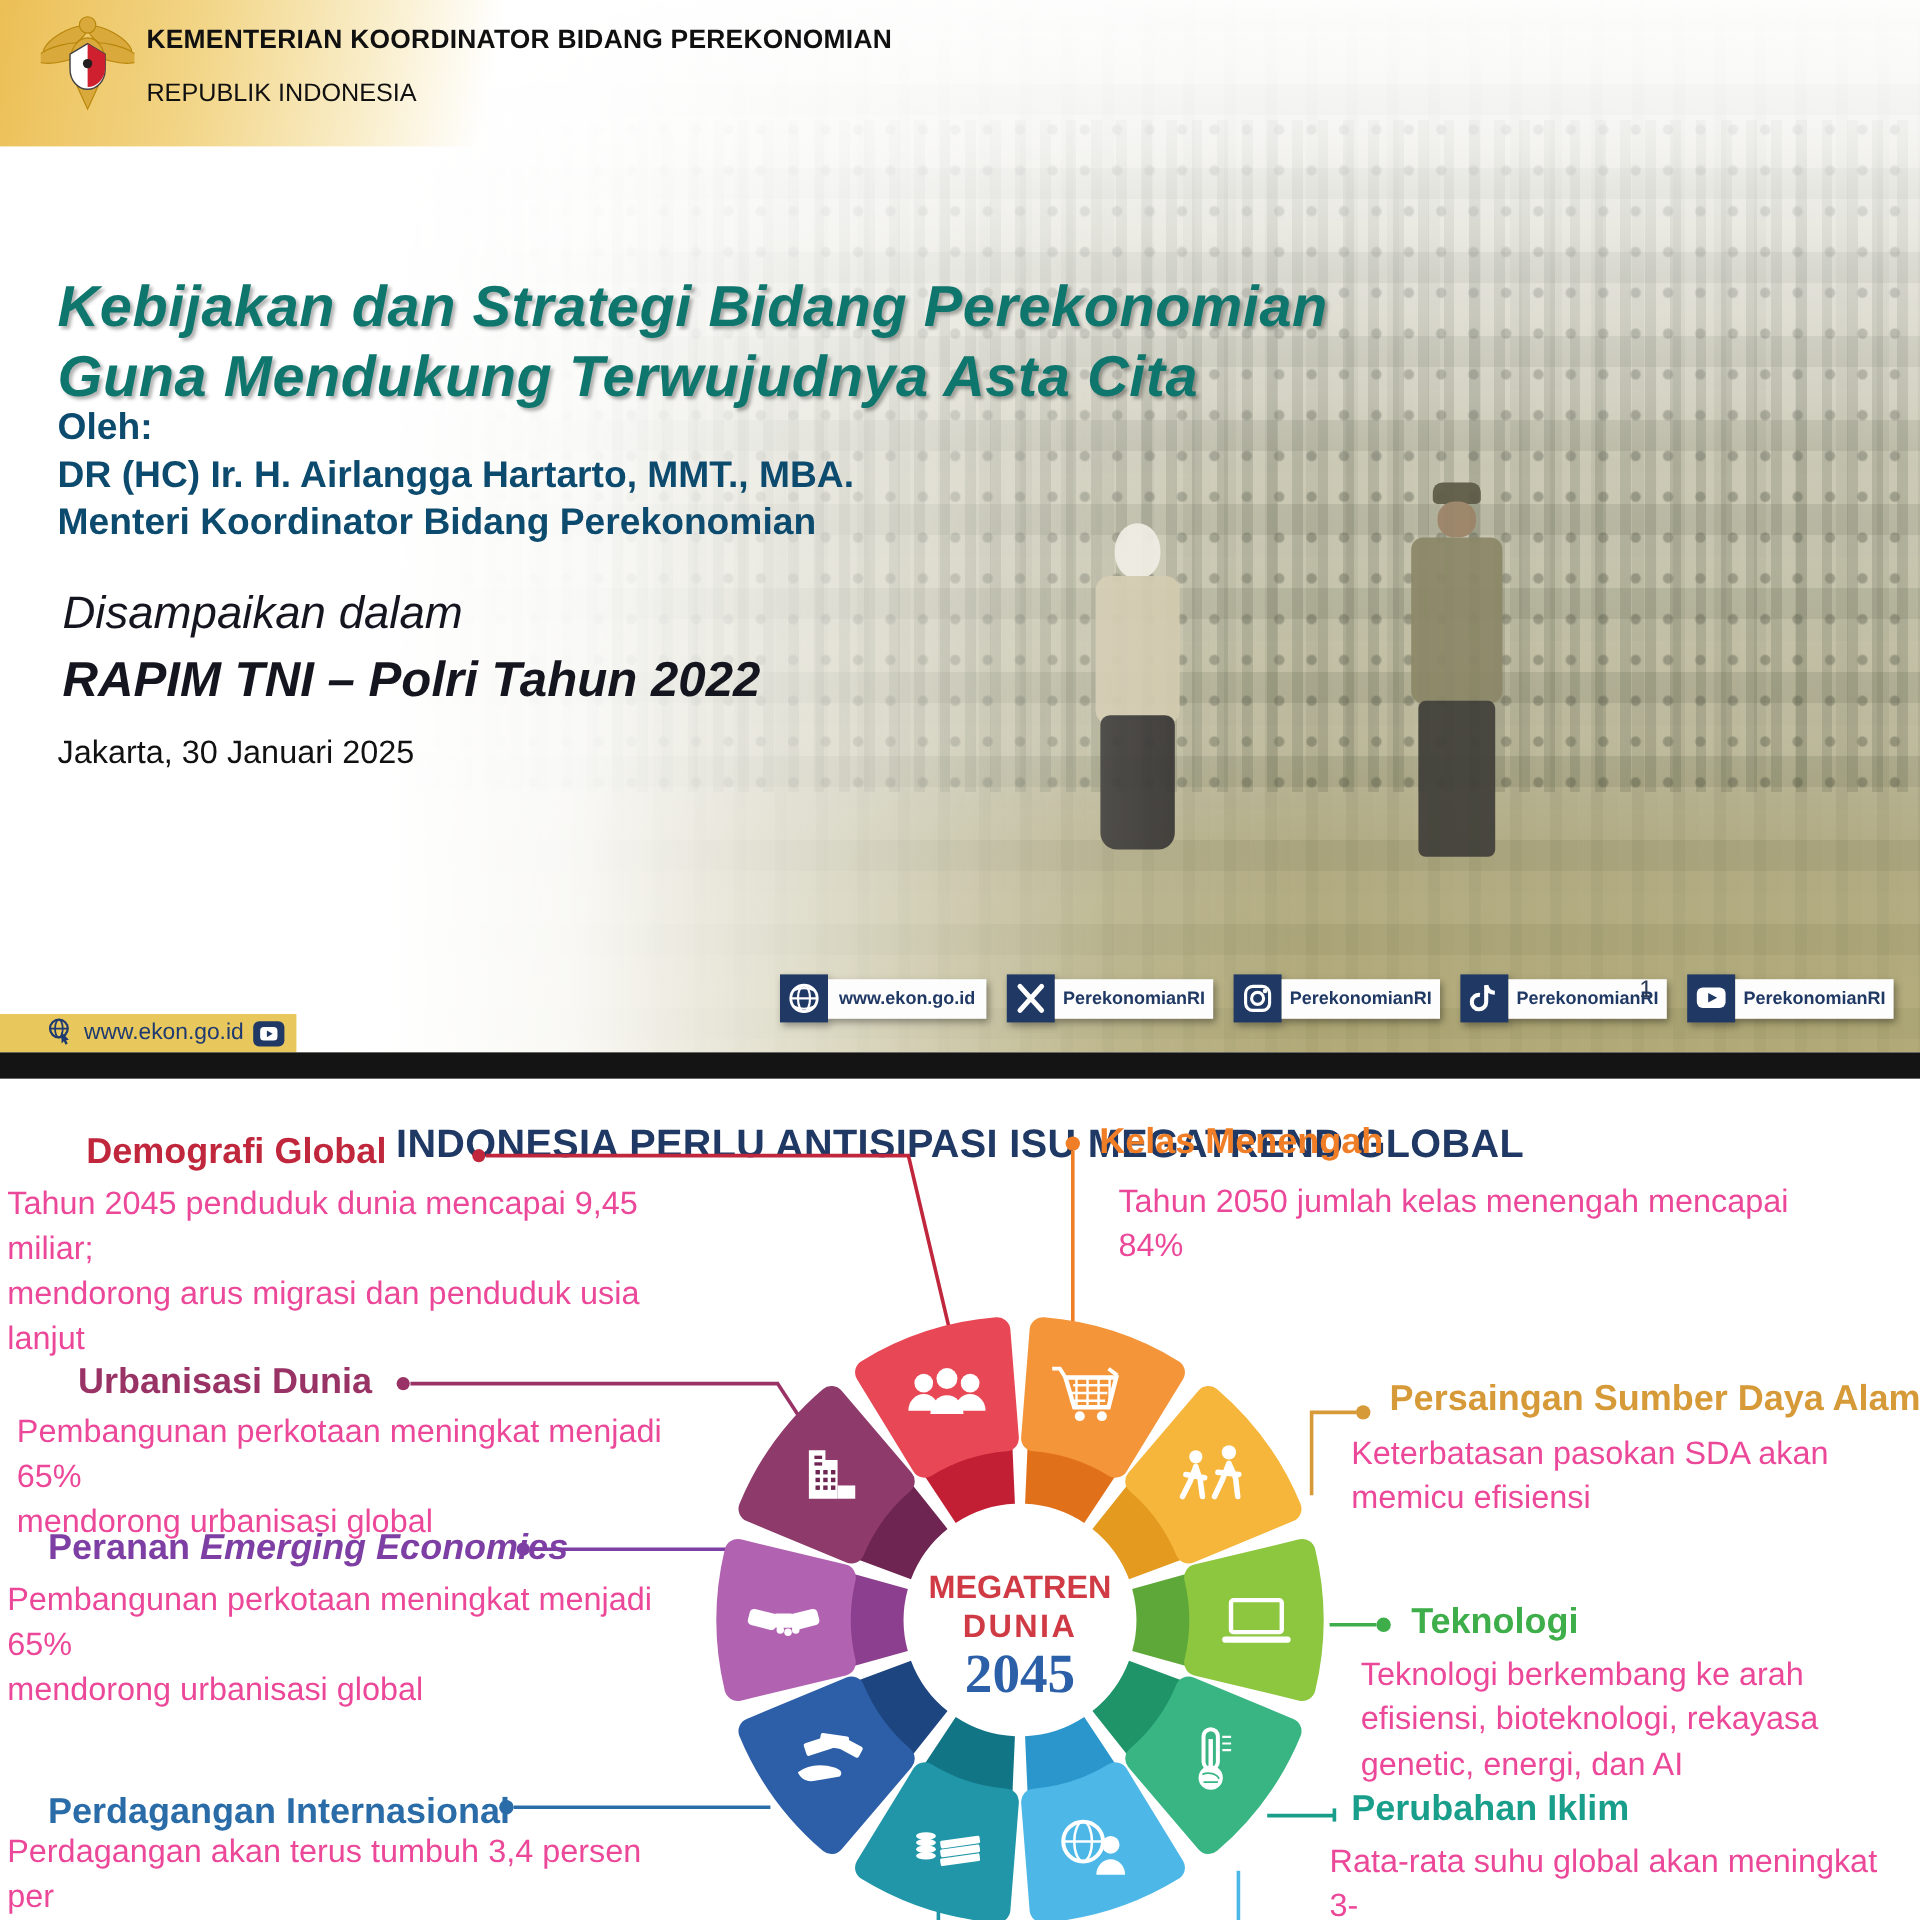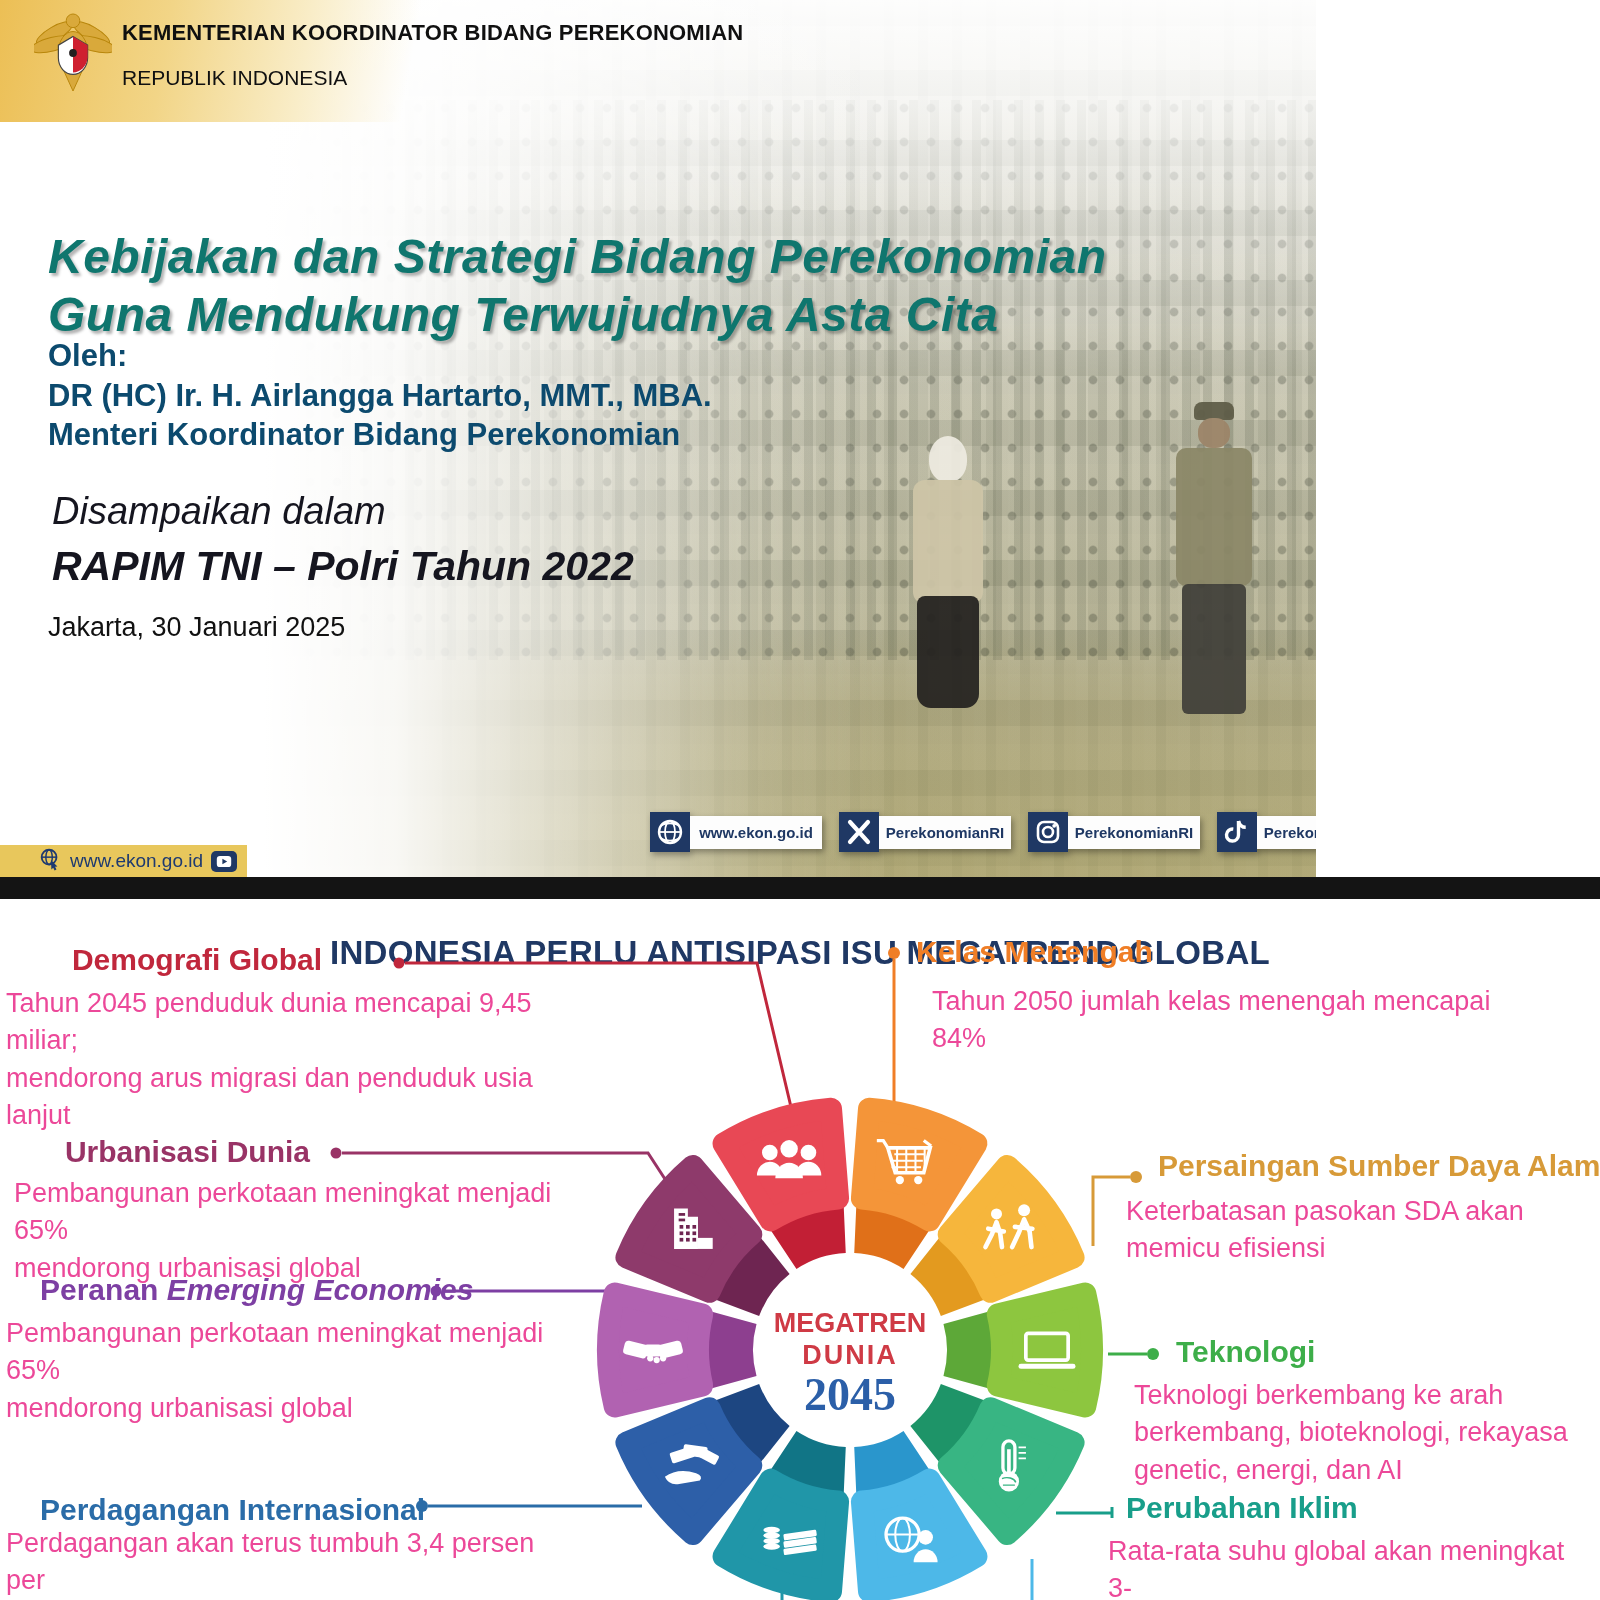--- a/index.html
+++ b/index.html
@@ -1,19 +1,19 @@
 <!DOCTYPE html>
 <html><head>
 <meta charset="utf-8">
 <style>
   html,body{margin:0;padding:0;background:#fff;}
   .canvas{position:relative;width:1600px;height:1600px;overflow:hidden;
           font-family:"Liberation Sans",sans-serif;background:#fff;}
   
-  .slide1{position:absolute;left:0;top:0;width:1316px;height:877px;overflow:hidden;background:#fff;}
+  .slide1{position:absolute;left:0;top:0;width:1600px;height:877px;overflow:hidden;background:#fff;}
   .photo{position:absolute;inset:0;
     background:
       linear-gradient(180deg, rgba(214,210,190,0) 0 72%, rgba(167,158,108,.35) 80%, rgba(172,162,104,.55) 100%),
       repeating-linear-gradient(180deg, rgba(84,90,66,.16) 0 26px, rgba(150,150,128,.09) 26px 44px, rgba(180,178,150,.13) 44px 70px),
       repeating-linear-gradient(90deg, rgba(70,78,58,.12) 0 10px, rgba(120,124,104,.07) 10px 22px, rgba(166,168,148,.11) 22px 34px),
       linear-gradient(180deg,#eeede8 0%,#e0ded2 28%,#cecbb4 55%,#bdb896 78%,#c0b98d 100%);}
   .crowd{position:absolute;left:300px;right:0;top:100px;height:560px;opacity:.5;
     background:
       repeating-radial-gradient(circle at 10px 8px, rgba(42,48,36,.55) 0 3.5px, rgba(0,0,0,0) 5px 100%),
       repeating-linear-gradient(90deg, rgba(52,60,42,.30) 0 9px, rgba(0,0,0,0) 9px 21px);
@@ -379,21 +379,21 @@
 
     <div class="item-h" style="left:1158px;top:250px;color:#d79a38;">Persaingan Sumber Daya Alam</div>
     <div class="item-b" style="left:1126px;top:294px;width:430px;">
       <div>Keterbatasan pasokan SDA akan</div>
         <div>memicu efisiensi</div>
     </div>
 
     <div class="item-h" style="left:1176px;top:436px;color:#3dae49;">Teknologi</div>
     <div class="item-b" style="left:1134px;top:478px;width:440px;">
       <div>Teknologi berkembang ke arah</div>
-        <div>berkembang, bioteknologi, rekayasa</div>
+        <div>efisiensi, bioteknologi, rekayasa</div>
         <div>genetic, energi, dan AI</div>
     </div>
 
     <div class="item-h" style="left:1126px;top:592px;color:#189e8a;">Perubahan Iklim</div>
     <div class="item-b" style="left:1108px;top:634px;width:480px;">
       <div>Rata-rata suhu global akan meningkat 3-</div>
     </div>
   </section>
 </div>
 

